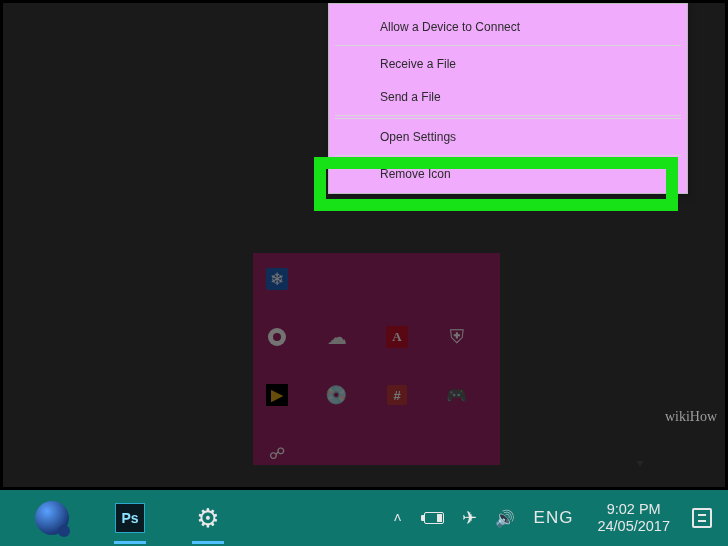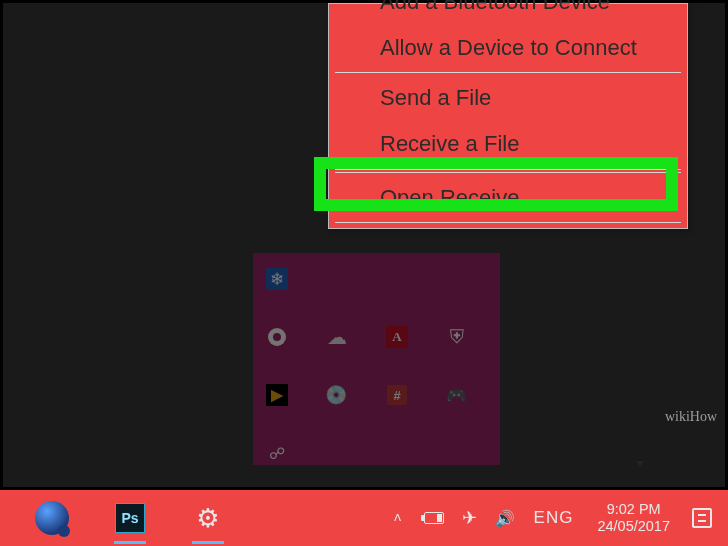--- a/index.html
+++ b/index.html
@@ -48,25 +48,25 @@
   .i-disc  { font-size:18px; }
   .i-hash  { background:#c33b3b; color:#fff; width:20px; height:20px; display:flex; align-items:center; justify-content:center; font-size:13px; font-weight:bold; border-radius:2px;}
   .i-steam { font-size:17px; }
   .i-misc  { font-size:16px; }
 
   
   .context-menu {
     position: absolute;
     left: 325px; top: 0;
     width: 360px;
-    background: #ef4444;
+    background: #f0abfc;
     border: 1px solid #bcbcbc;
     box-shadow: 2px 3px 6px rgba(0,0,0,0.25);
     padding: 3px;
-    font-size: 22px;
+    font-size: 12px;
     color: #2b2b2b;
     z-index: 5;
   }
   .cm-item {
     padding: 8px 16px 8px 48px;
     white-space: nowrap;
     line-height: 1.35;
   }
   .cm-item.bold { font-weight: 600; }
   .cm-item.hover {
@@ -89,21 +89,21 @@
     position: absolute;
     left: 630px; top: 453px;
     width: 14px; height: 14px;
     color:#555; font-size:12px;
     display:flex; align-items:center; justify-content:center;
   }
 
   
   .taskbar {
     position:absolute; left:0; right:0; bottom:0; height:56px;
-    background:#ef4444;
+    background:#0f766e;
     display:flex; align-items:center;
     color:#ececec;
   }
   .tb-left { display:flex; align-items:center; gap:34px; padding-left:30px; }
   .tb-app {
     width:44px; height:44px;
     display:flex; align-items:center; justify-content:center;
     position:relative;
   }
   .tb-app.active::after{
@@ -209,26 +209,27 @@
             <span class="i-misc">☍</span>
           </div>
       </div>
     </div>
   </div>
 
   <div class="context-menu">
     <div class="cm-item" style="margin-top:-28px">Add a Bluetooth Device</div>
     <div class="cm-item">Allow a Device to Connect</div>
     <div class="cm-sep"></div>
+    <div class="cm-item">Receive a File</div>
     <div class="cm-item">Send a File</div>
-    <div class="cm-item">Receive a File</div>
-    <div class="cm-sep"></div>
-    <div class="cm-sep"></div>
-    <div class="cm-item">Open Receive</div>
-    <div class="cm-sep"></div>
+    <div class="cm-sep"></div>
+    <div class="cm-sep"></div>
+    <div class="cm-item">Open Settings</div>
+    <div class="cm-sep"></div>
+    <div class="cm-item">Remove Icon</div>
   </div>
 
   <div class="scrolldown">▾</div>
 
   <div class="highlight-box" id="hl" style="left: 311px; top: 153.969px; width: 364px; height: 53.5938px;"></div>
 
   <div class="overlay"></div>
 
   <div class="watermark">wikiHow</div>
 </div>

